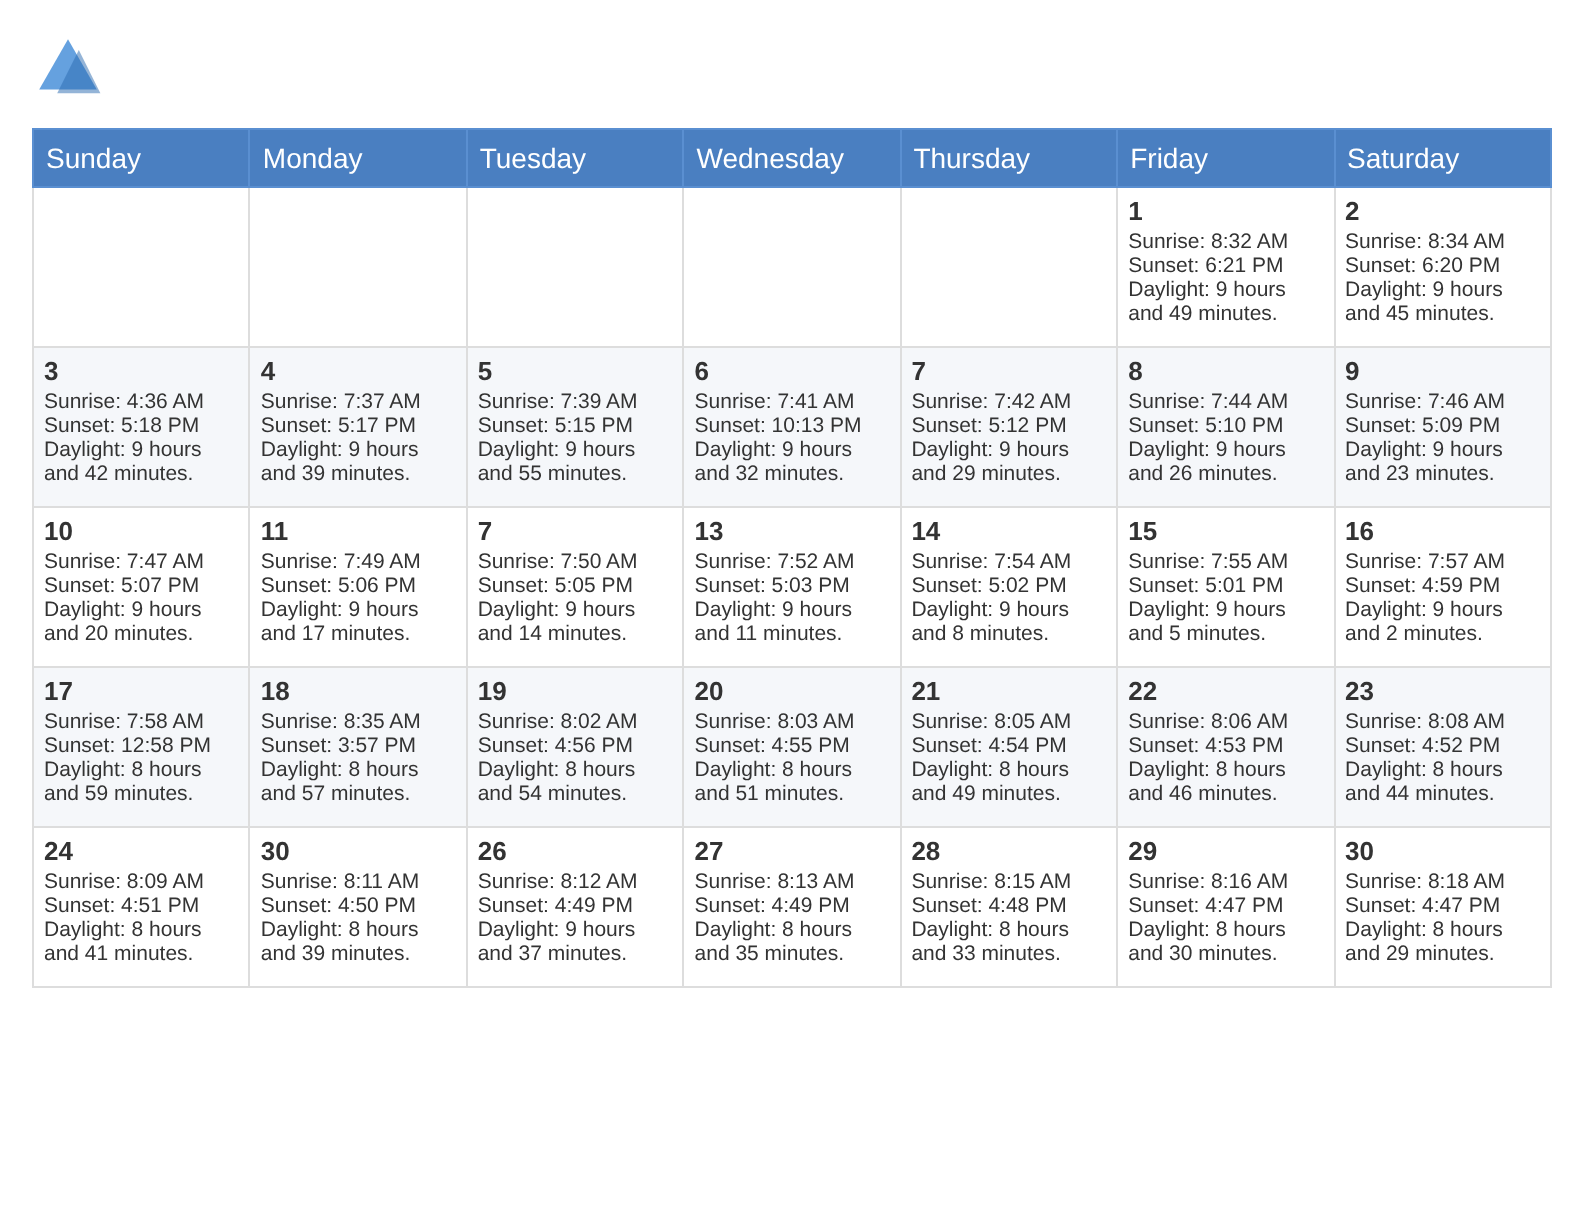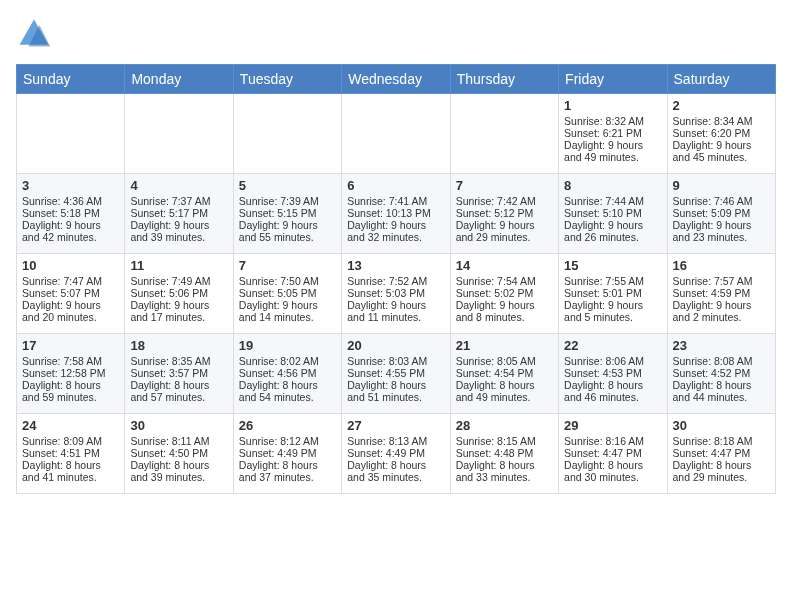--- a/index.html
+++ b/index.html
@@ -282,21 +282,21 @@
         <td>
           <span class="day-num">30</span>
           <div>Sunrise: 8:11 AM</div>
           <div>Sunset: 4:50 PM</div>
           <div>Daylight: 8 hours and 39 minutes.</div>
         </td>
         <td>
           <span class="day-num">26</span>
           <div>Sunrise: 8:12 AM</div>
           <div>Sunset: 4:49 PM</div>
-          <div>Daylight: 8 hours and 37 minutes.</div>
+          <div>Daylight: 9 hours and 37 minutes.</div>
         </td>
         <td>
           <span class="day-num">27</span>
           <div>Sunrise: 8:13 AM</div>
           <div>Sunset: 4:49 PM</div>
           <div>Daylight: 8 hours and 35 minutes.</div>
         </td>
         <td>
           <span class="day-num">28</span>
           <div>Sunrise: 8:15 AM</div>

